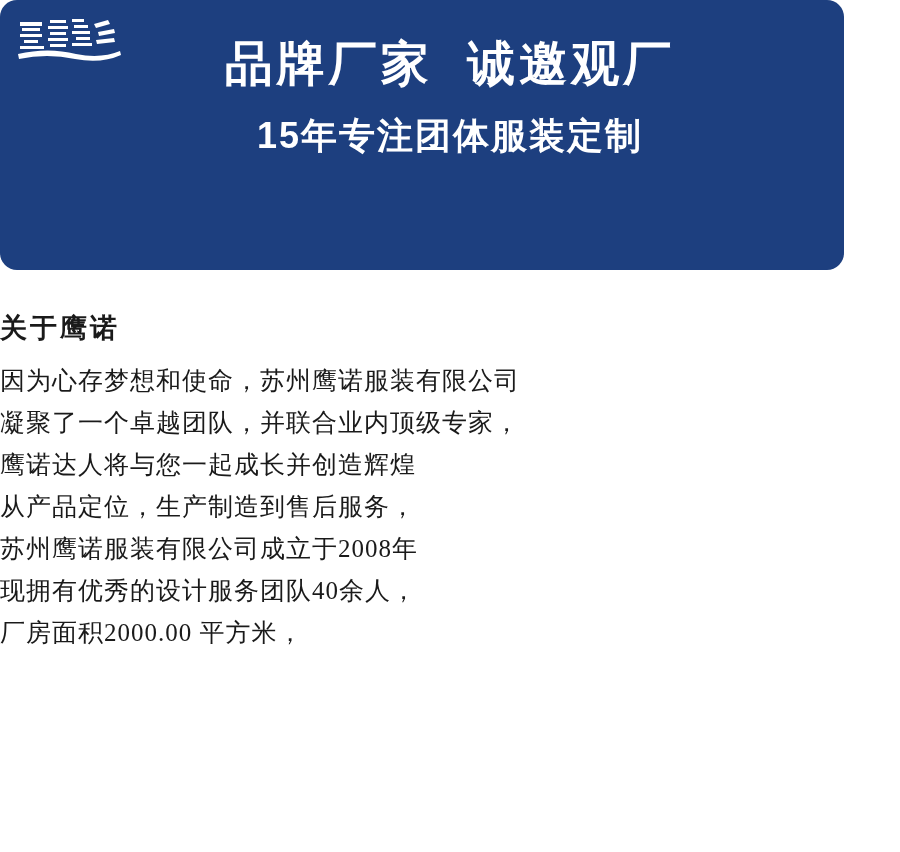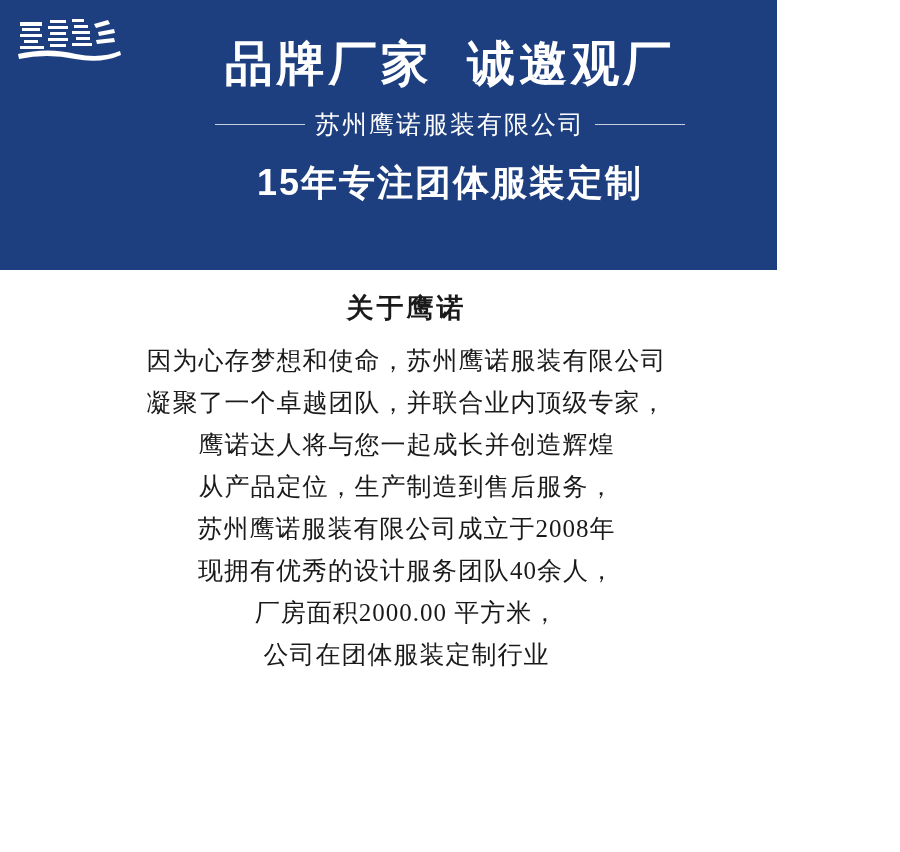--- a/index.html
+++ b/index.html
@@ -17,25 +17,26 @@
   .page {
     position: relative;
     width: 900px;
     height: 852px;
     background: #ffffff;
   }
 
   
   .banner {
     position: relative;
-    width: 777px;
+    width: 844px;
     height: 270px;
     background: #1d3f7f;
     box-sizing: border-box;
     overflow: hidden;
+    border-radius: 17px;
   }
 
   .logo {
     position: absolute;
     left: 14px;
     top: 14px;
     width: 110px;
     height: 52px;
     color: #ffffff;
   }
@@ -95,23 +96,22 @@
     color: #ffffff;
     font-size: 36px;
     font-weight: bold;
     letter-spacing: 2px;
     white-space: nowrap;
   }
 
   
   .article {
     width: 813px;
-    padding-top: 20px;
+    padding-top: 40px;
     box-sizing: border-box;
-    text-align: center;
   }
 
   .article-heading {
     color: #1a1a1a;
     font-size: 27px;
     font-weight: bold;
     letter-spacing: 3px;
     margin-bottom: 14px;
   }
 
@@ -158,38 +158,32 @@
           <path d="M84 18 l16 -3 l1 4 l-16 3 z"></path>
           <path d="M82 26 l18 -2 l1 4 l-18 2 z"></path>
           <path d="M4 40 q30 -7 58 0 q25 5 44 -3 l1 4 q-20 9 -46 4 q-28 -6 -56 0 z"></path>
         </g>
       </svg>
     </div>
 
     <div class="banner-inner">
       <div class="banner-title">品牌厂家  诚邀观厂</div>
 
-      <div class="banner-sub-wrap">
-        <span class="rule"></span>
-        <span class="banner-sub">苏州鹰诺服装有限公司</span>
-        <span class="rule"></span>
-      </div>
 
       <div class="banner-tagline">15年专注团体服装定制</div>
     </div>
 
   </div>
 
   <div class="article">
     <div class="article-heading">关于鹰诺</div>
     <div class="article-body">
       <span class="article-line">因为心存梦想和使命，苏州鹰诺服装有限公司</span>
       <span class="article-line">凝聚了一个卓越团队，并联合业内顶级专家，</span>
       <span class="article-line">鹰诺达人将与您一起成长并创造辉煌</span>
       <span class="article-line">从产品定位，生产制造到售后服务，</span>
       <span class="article-line">苏州鹰诺服装有限公司成立于2008年</span>
       <span class="article-line">现拥有优秀的设计服务团队40余人，</span>
       <span class="article-line">厂房面积2000.00 平方米，</span>
-      <span class="article-line">公司在团体服装定制行业</span>
     </div>
   </div>
 
 </div>
 
 </body></html>

